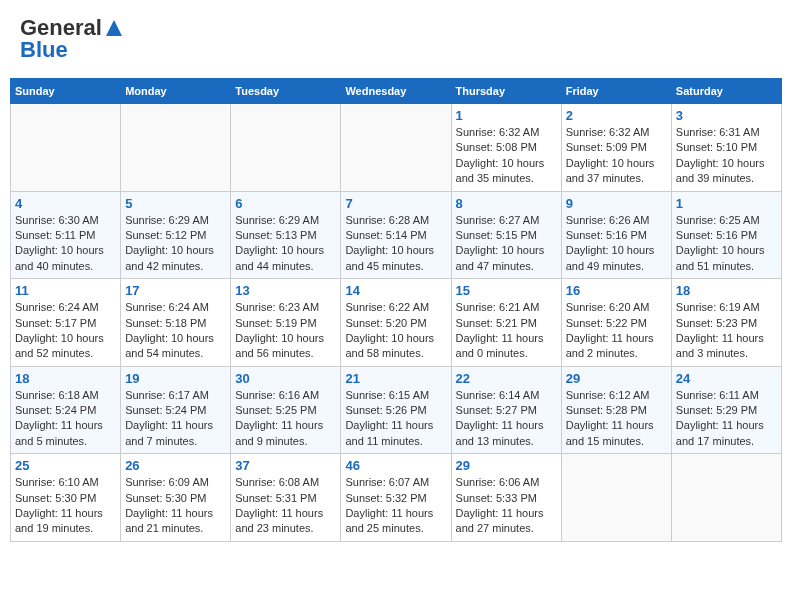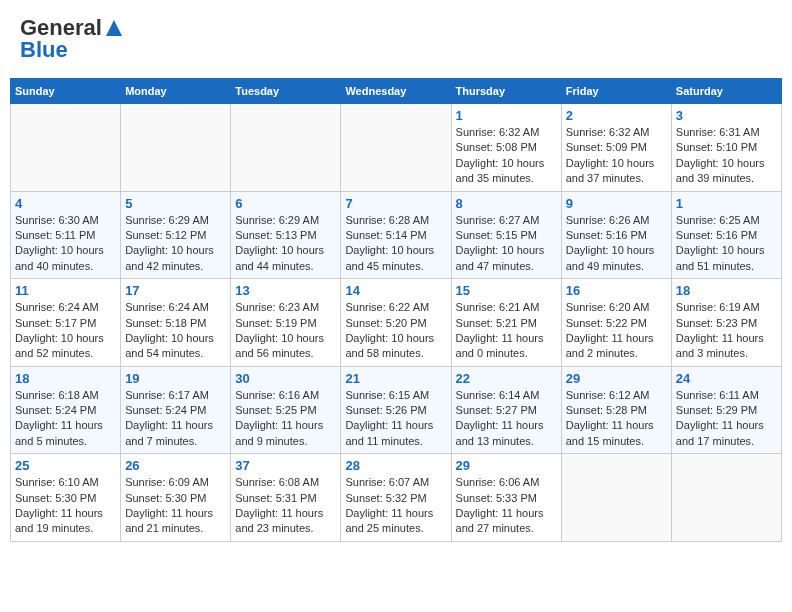--- a/index.html
+++ b/index.html
@@ -225,21 +225,21 @@
         </td>
         <td>
           <div class="day-num">26</div>
           <div class="day-info">Sunrise: 6:09 AM<br>Sunset: 5:30 PM<br>Daylight: 11 hours and 21 minutes.</div>
         </td>
         <td>
           <div class="day-num">37</div>
           <div class="day-info">Sunrise: 6:08 AM<br>Sunset: 5:31 PM<br>Daylight: 11 hours and 23 minutes.</div>
         </td>
         <td>
-          <div class="day-num">28</div>
+          <div class="day-num">46</div>
           <div class="day-info">Sunrise: 6:07 AM<br>Sunset: 5:32 PM<br>Daylight: 11 hours and 25 minutes.</div>
         </td>
         <td>
           <div class="day-num">29</div>
           <div class="day-info">Sunrise: 6:06 AM<br>Sunset: 5:33 PM<br>Daylight: 11 hours and 27 minutes.</div>
         </td>
         <td class="empty"></td>
         <td class="empty"></td>
       </tr>
     </tbody>

